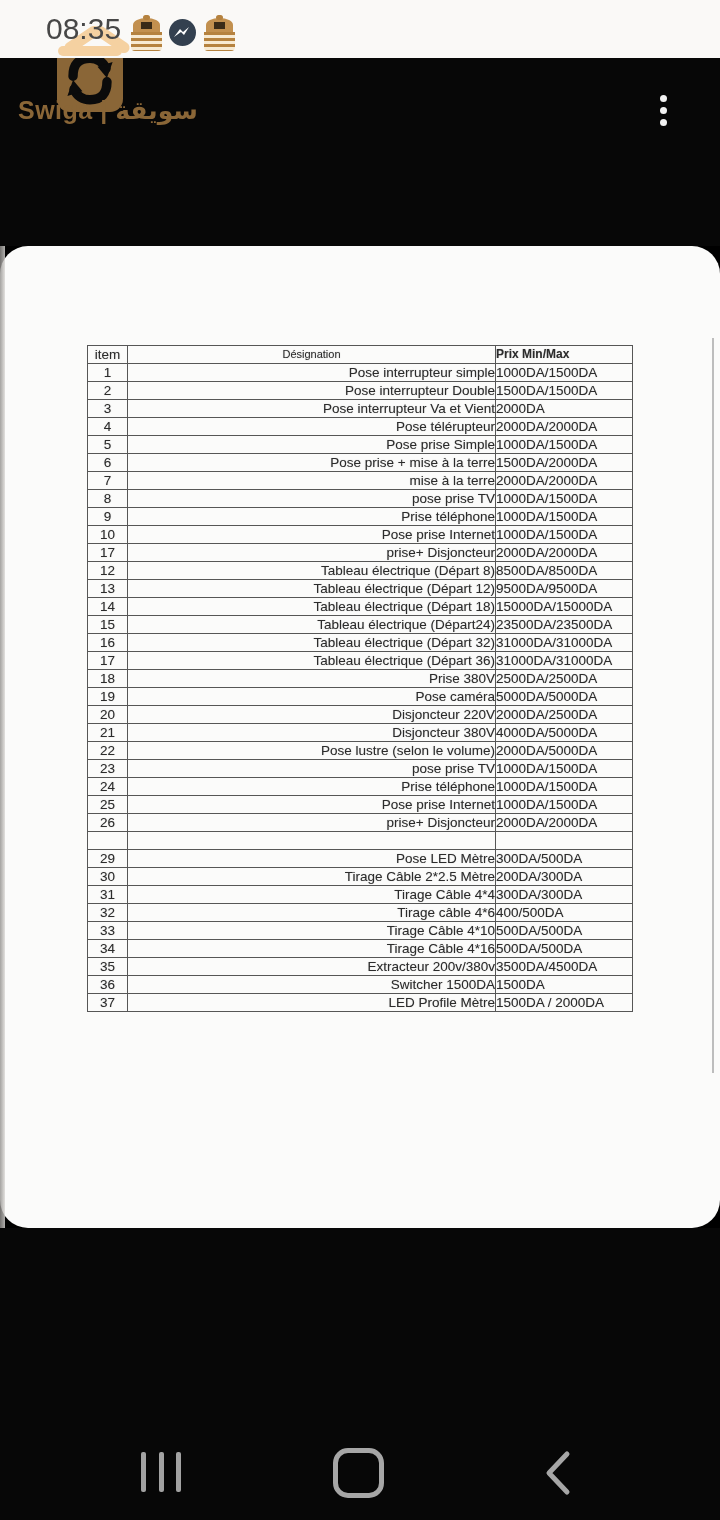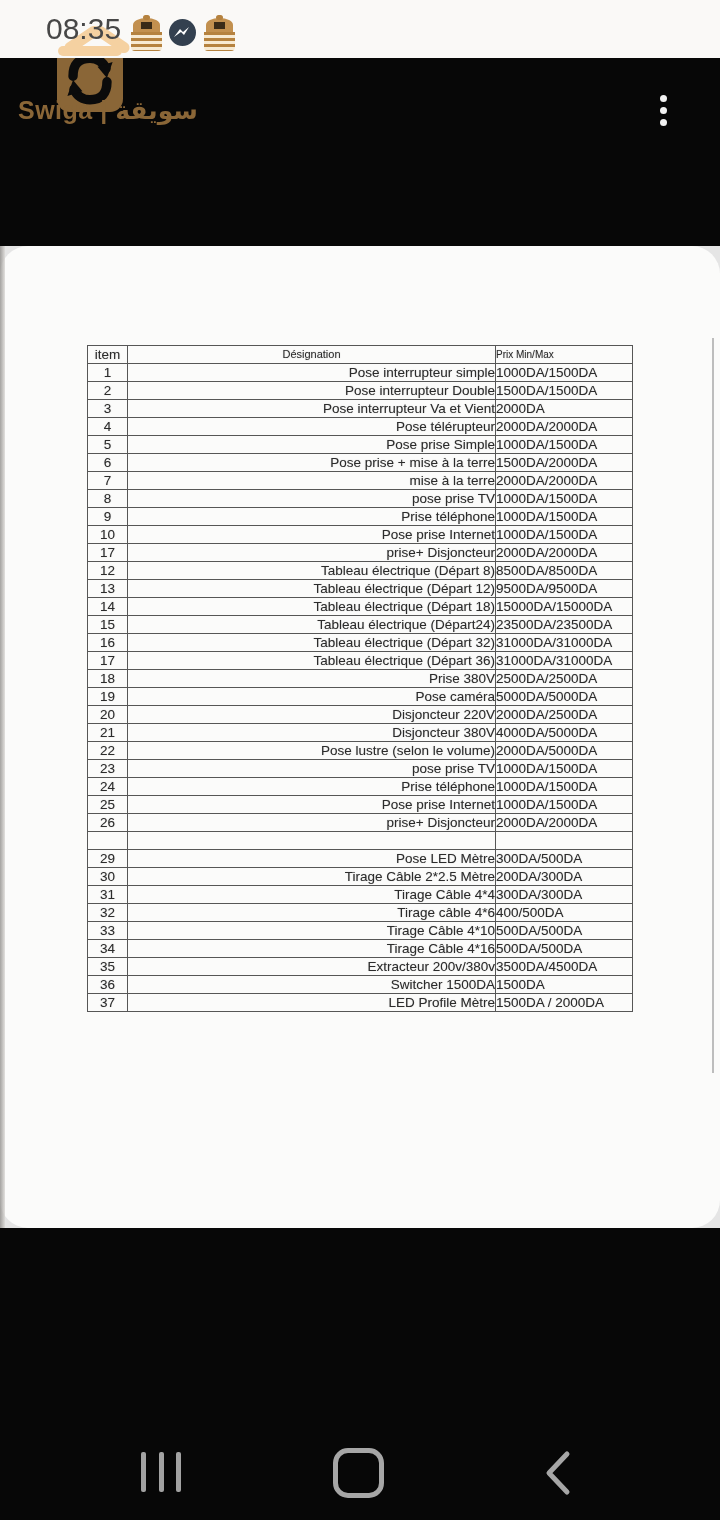--- a/index.html
+++ b/index.html
@@ -1,19 +1,19 @@
 <!DOCTYPE html>
 <html><head>
 <meta charset="utf-8">
 <style>
   * { margin:0; padding:0; box-sizing:border-box; }
   body { background:#222; font-family:"Liberation Sans","DejaVu Sans",sans-serif; }
   .phone {
     position:relative; width:720px; height:1520px; margin:0 auto;
-    background:#e5e5e5; overflow:hidden;padding-left:32px;
+    background:#000000; overflow:hidden;padding-left:32px;
   }
 
   
   .status-bar {
     position:absolute; left:0; top:0; width:720px; height:58px;
     background:#faf9f7; z-index:10;
   }
   .sb-time {
     position:absolute; left:46px; top:12px; font-size:30px; color:#474747;
     letter-spacing:0px; z-index:3;
@@ -59,21 +59,21 @@
     border-collapse:collapse; table-layout:fixed; }
   .price-table th, .price-table td {
     border:1px solid #565656; height:18px; padding:0; font-size:13.5px; font-weight:400;
     color:#2c2c2c; line-height:17px; white-space:nowrap; overflow:hidden;
     text-shadow:0 0 1px rgba(70,70,70,0.35);
   }
   .col-item  { width:40px; text-align:center; font-size:13px; }
   .col-desig { width:368px; text-align:right; padding-left:9px; }
   .col-price { width:137px; text-align:left; padding-left:7px; }
   th.col-desig { text-align:center; padding-left:0; font-size:11px; }
-  th.col-price { font-size:10px; }
+  th.col-price { font-size:12px;font-weight:bold; }
 
   
   .nav-bar { position:absolute; left:0; top:1228px; width:720px; height:292px; background:#070707; }
   .nav-recents { position:absolute; left:141px; top:224px; width:40px; height:40px; display:flex; justify-content:space-between; }
   .nav-recents i { display:block; width:5px; height:40px; background:#a2a2a2; border-radius:2px; }
   .nav-home { position:absolute; left:333px; top:220px; width:51px; height:50px;
     border:5px solid #a6a6a6; border-radius:15px; }
   .nav-back { position:absolute; left:543px; top:222px; width:28px; height:46px; }
 </style>
 </head>

